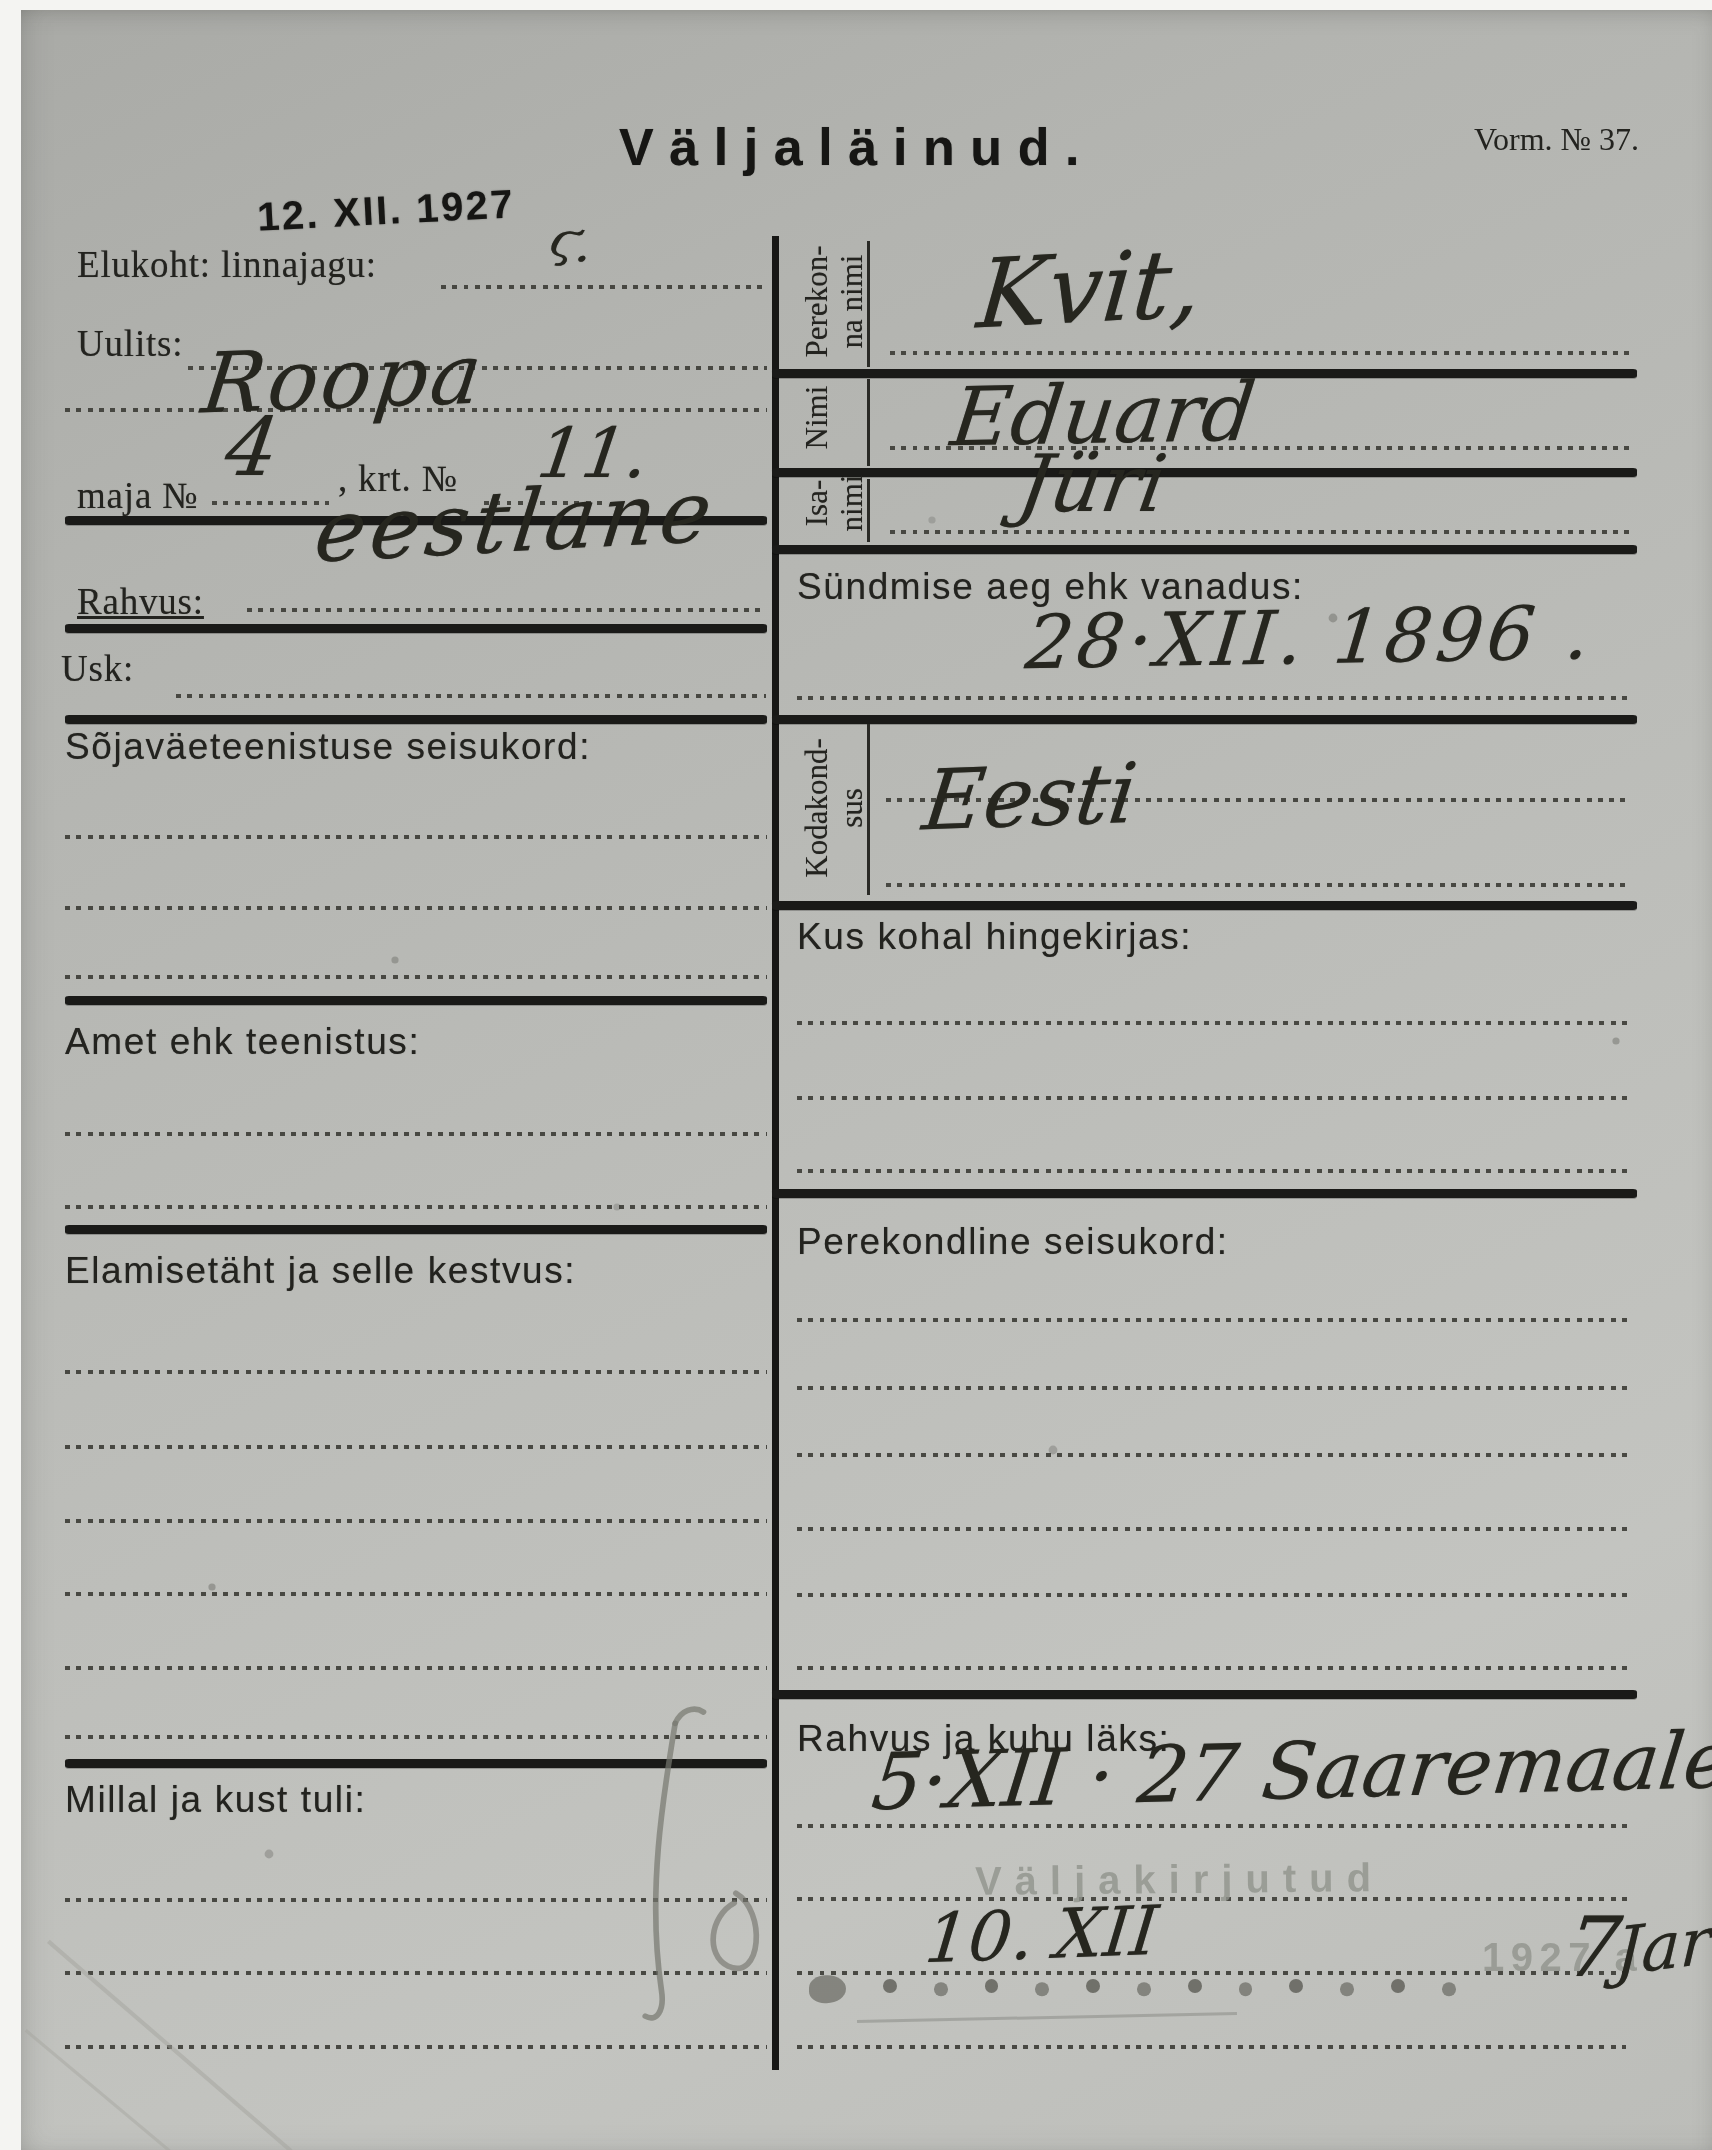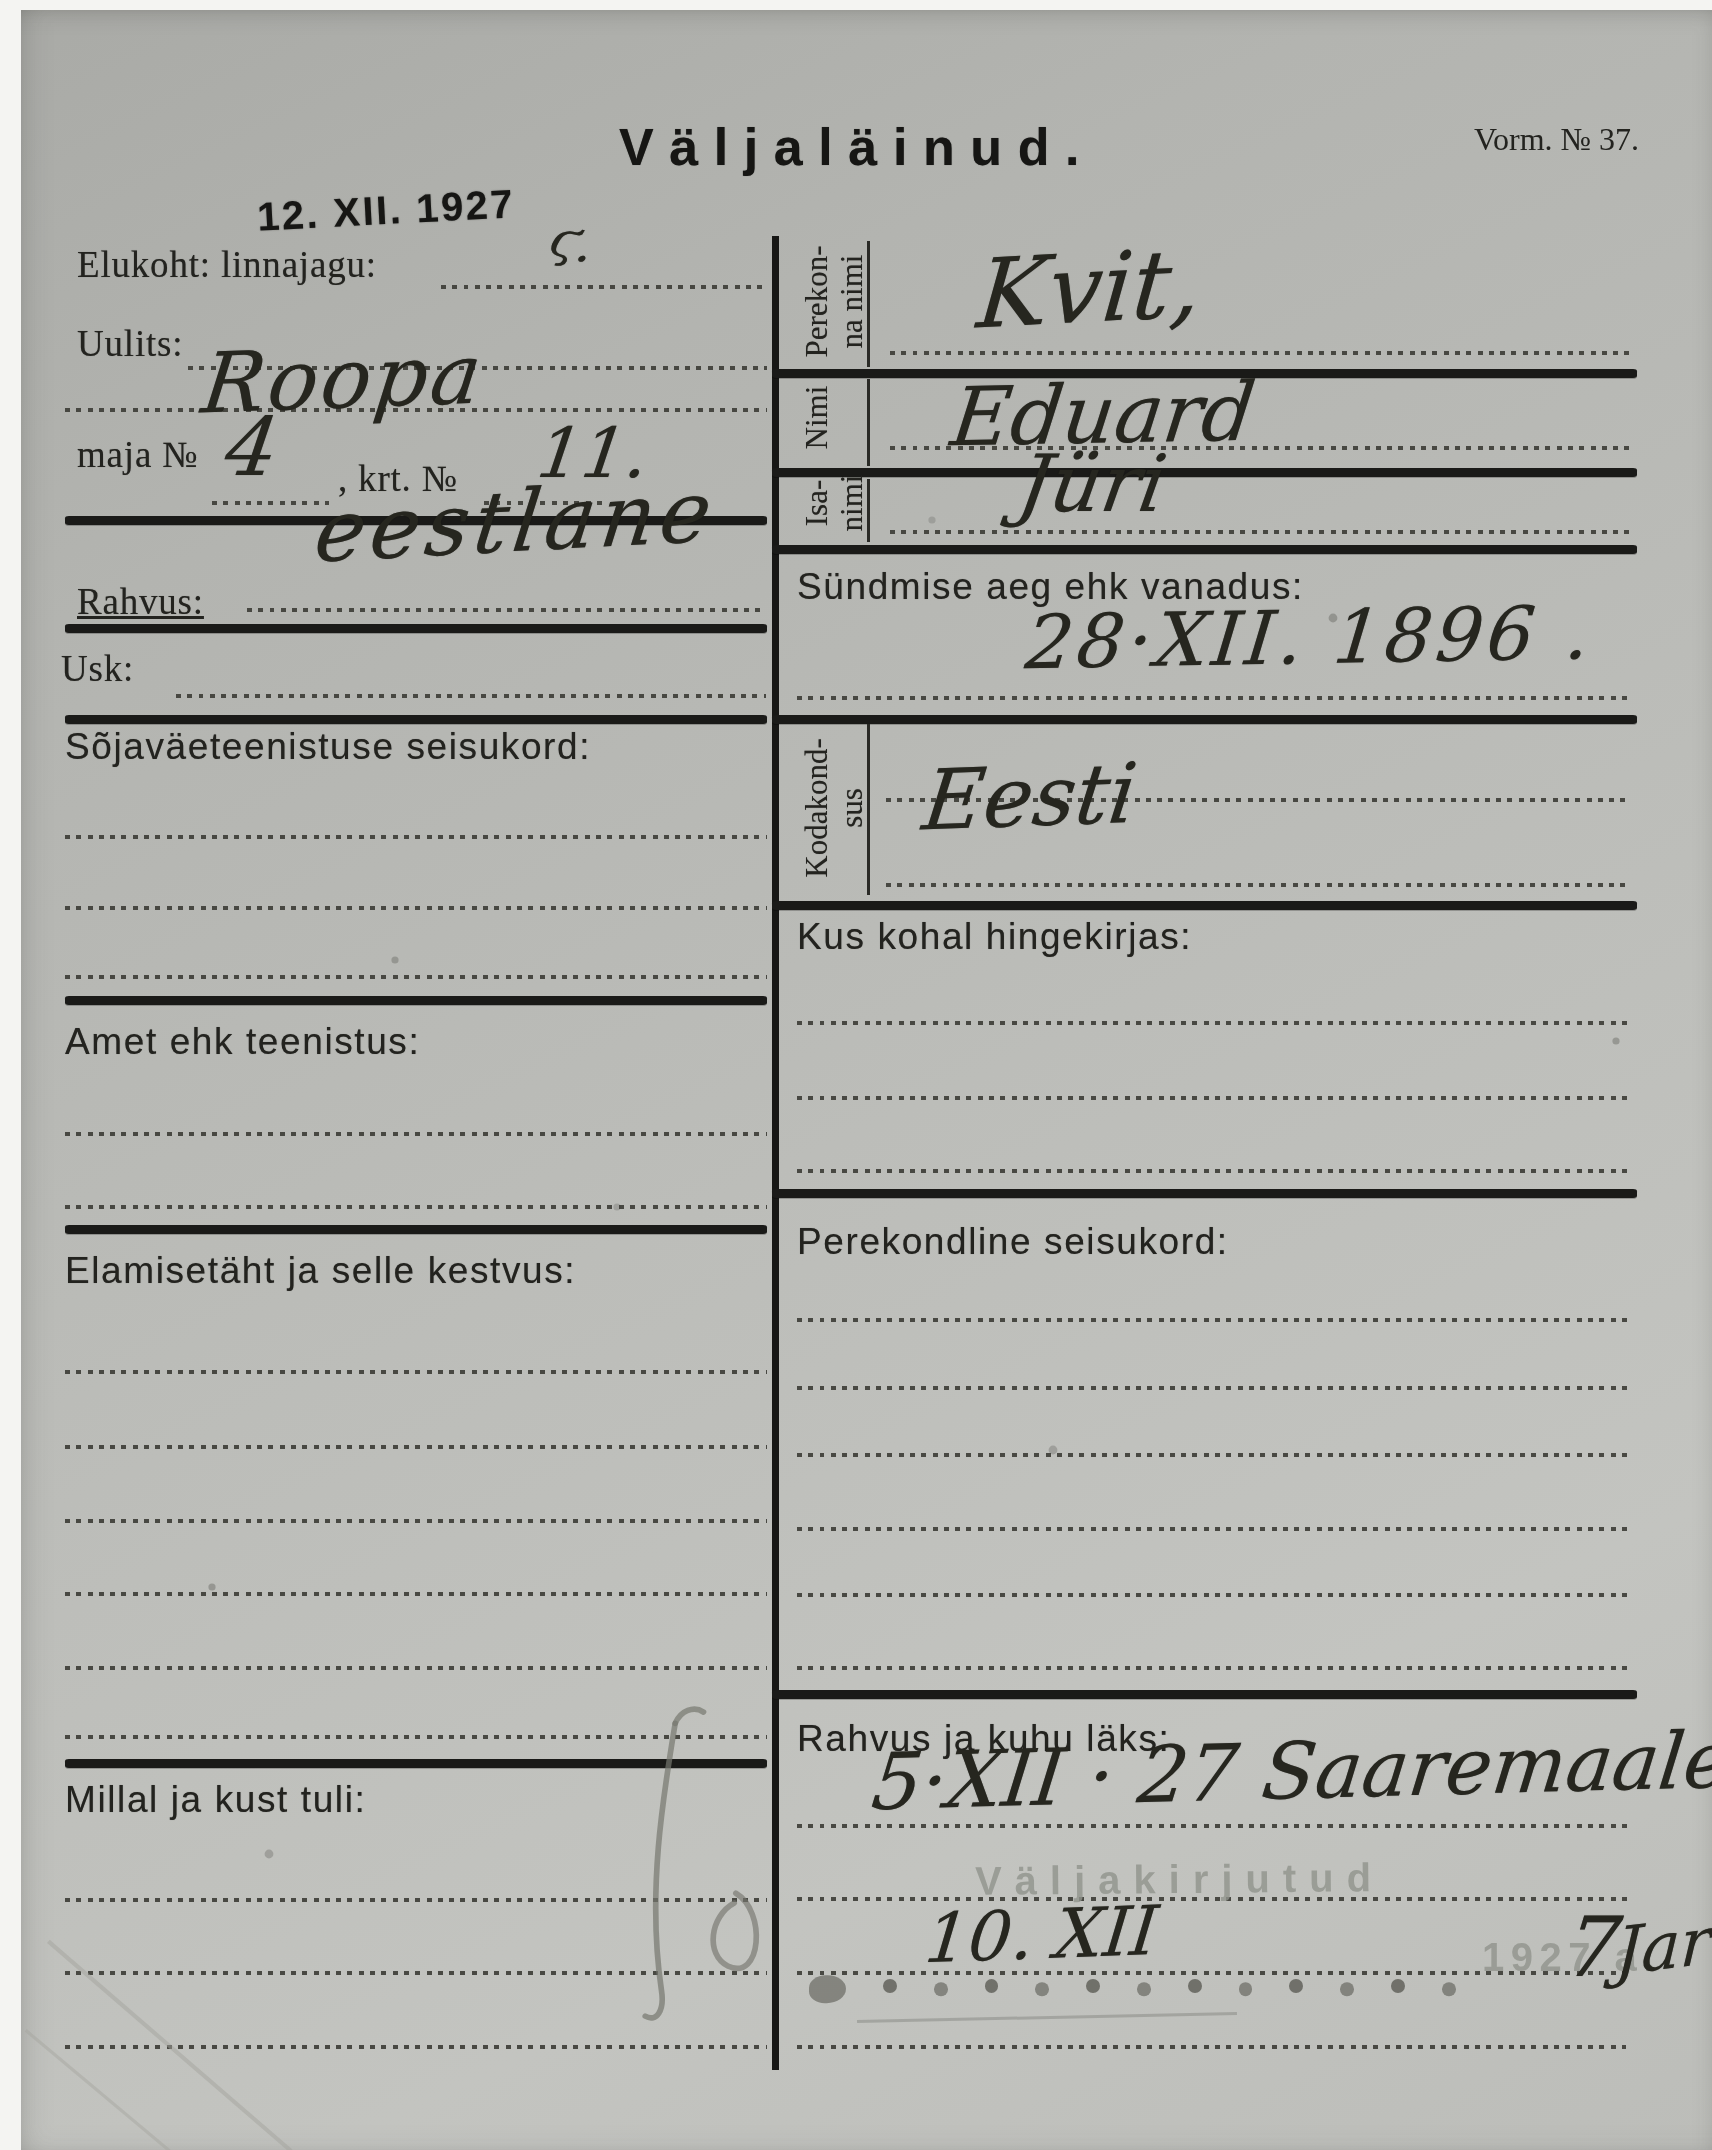--- a/index.html
+++ b/index.html
@@ -80,21 +80,21 @@
   <div class="hw" style="left:562px;top:209px;font-size:50px;transform:rotate(14deg) skewX(-6deg);">ϛ.</div>
 
   <div class="lbl" style="left:77px;top:243px;">Elukoht: linnajagu:</div>
   <div class="dot" style="left:441px;top:285px;width:326px;"></div>
 
   <div class="lbl" style="left:77px;top:322px;">Uulits:</div>
   <div class="dot" style="left:188px;top:366px;width:579px;"></div>
   <div class="hw" style="left:209px;top:335px;font-size:83px;letter-spacing:3.2px;transform:rotate(-2deg) skewX(-9deg);">Roopa</div>
   <div class="dot" style="left:65px;top:408px;width:702px;"></div>
 
-  <div class="lbl" style="left:77px;top:433px;">maja №</div>
+  <div class="lbl" style="left:77px;top:474px;">maja №</div>
   <div class="dot" style="left:212px;top:501px;width:117px;"></div>
   <div class="hw" style="left:233px;top:400px;font-size:81px;transform:skewX(-8deg);">4</div>
   <div class="lbl" style="left:338px;top:457px;">, krt. №</div>
   <div class="dot" style="left:484px;top:501px;width:123px;"></div>
   <div class="hw" style="left:544px;top:413px;font-size:69px;transform:skewX(-8deg);">11.</div>
 
   <div class="thick" style="left:65px;top:516px;width:702px;"></div>
 
   <div class="lbl" style="left:77px;top:580px;text-decoration:underline;">Rahvus:</div>
   <div class="dot" style="left:247px;top:608px;width:518px;"></div>

